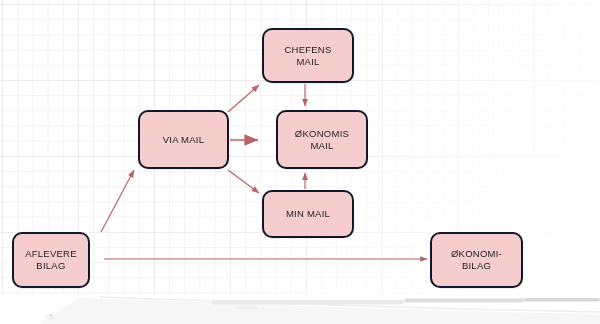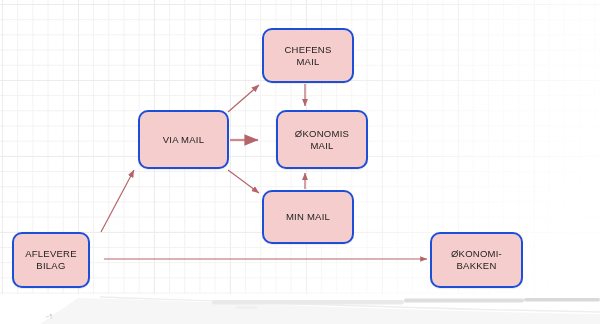--- a/index.html
+++ b/index.html
@@ -55,21 +55,21 @@
     left: 0;
     top: 0;
     width: 600px;
     height: 324px;
     overflow: visible;
   }
   .node {
     position: absolute;
     box-sizing: border-box;
     background: #f6cdcd;
-    border: 2px solid #1d4ed8;
+    border: 2px solid #0f172a;
     border-radius: 10px;
     display: flex;
     align-items: center;
     justify-content: center;
     text-align: center;
     color: #1c1c1c;
     font-size: 9.5px;
     line-height: 12px;
     letter-spacing: 0.25px;
     box-shadow: 0 1px 1px rgba(120,60,60,0.10);
@@ -117,32 +117,32 @@
 
   <div class="node" style="left:138px; top:110px; width:91px; height:59px;">
     <span class="label">VIA MAIL</span>
   </div>
 
   <div class="node" style="left:276px; top:110px; width:92px; height:59px;">
     <span class="label">ØKONOMIS
 MAIL</span>
   </div>
 
-  <div class="node" style="left:262px; top:190px; width:92px; height:54px;">
+  <div class="node" style="left:262px; top:190px; width:92px; height:48px;">
     <span class="label">MIN MAIL</span>
   </div>
 
   <div class="node" style="left:12px; top:232px; width:78px; height:56px;">
     <span class="label">AFLEVERE
 BILAG</span>
   </div>
 
   <div class="node" style="left:430px; top:232px; width:93px; height:56px;">
     <span class="label">ØKONOMI-
-BAKKEN</span>
+BILAG</span>
   </div>
 
   <svg class="page-shadow" viewBox="0 0 600 36" preserveAspectRatio="none">
     <path d="M0,6 L600,6 L600,36 L0,36 Z" fill="#ffffff"></path>
     <path d="M78,10 C180,12 360,22 600,26 L600,36 L40,36 Z" fill="#f6f6f7"></path>
     <path d="M100,9 C220,13 380,20 600,24" stroke="#eeeeef" stroke-width="1.4" fill="none"></path>
     <rect x="212" y="12" width="192" height="4.5" rx="2" fill="#e9e9ea"></rect>
     <rect x="404" y="10.5" width="120" height="4" rx="2" fill="#dedee0"></rect>
     <rect x="524" y="10" width="76" height="3.5" rx="1.8" fill="#d9d9db"></rect>
     <rect x="236" y="18" width="22" height="3" rx="1.5" fill="#f0f0f1"></rect>

